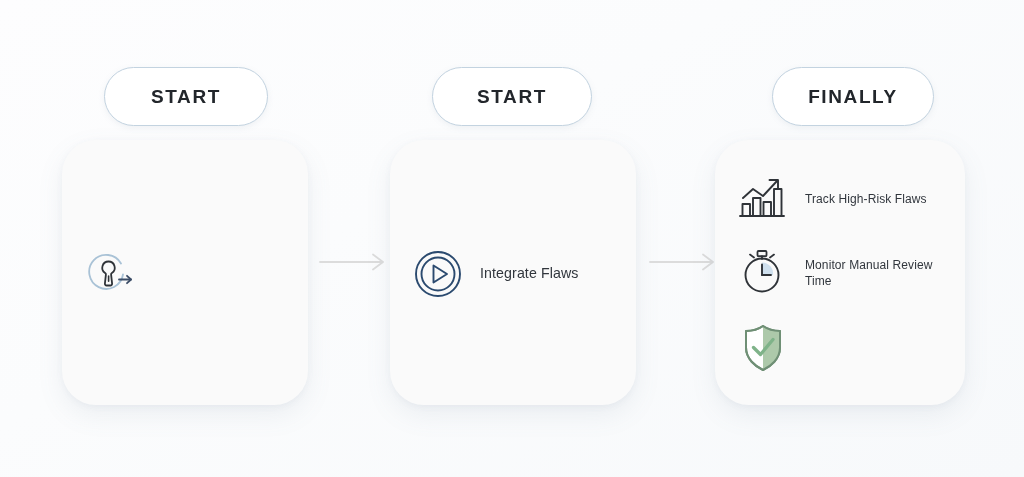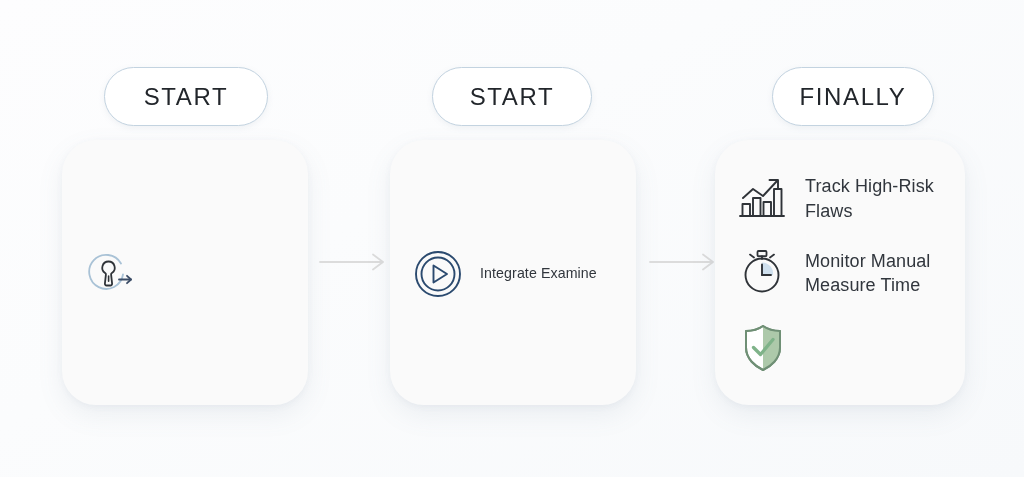--- a/index.html
+++ b/index.html
@@ -37,22 +37,22 @@
     height: 59px;
     border-radius: 30px;
     background: #ffffff;
     border: 1.6px solid #c3d3e0;
     display: flex;
     align-items: center;
     justify-content: center;
     box-shadow: 0 2px 6px rgba(120,140,160,0.10);
   }
   .pill-label {
-    font-size: 24px;
-    font-weight: normal;
+    font-size: 19px;
+    font-weight: bold;
     letter-spacing: 1.6px;
     color: #22262b;
     text-align: right;
   }
   .col-1 .pill { left: 42px;  width: 164px; }
   .col-2 .pill { left: 42px;  width: 160px; }
   .col-3 .pill { left: 57px;  width: 162px; }
 
   
   .card {
@@ -86,21 +86,21 @@
     display: flex;
     align-items: center;
     justify-content: center;
   }
   .row-label {
     font-size: 14.2px;
     line-height: 1.38;
     color: #31363d;
     letter-spacing: 0.1px;
   }
-  .col-3 .row-label { font-size: 18px; }
+  .col-3 .row-label { font-size: 12px; }
 
   
   .connector {
     position: absolute;
     top: 251px;
     height: 22px;
     width: 74px;
   }
   .connector.c1 { left: 318px; }
   .connector.c2 { left: 648px; }
@@ -152,21 +152,21 @@
 
 
       <div class="row">
         <span class="icon-wrap">
           <svg width="50" height="50" viewBox="0 0 50 50" fill="none" stroke="#2b4a6f" stroke-width="1.9" stroke-linecap="round" stroke-linejoin="round">
             <circle cx="25" cy="25" r="22"></circle>
             <circle cx="25" cy="25" r="16.5"></circle>
             <polygon points="20.5,16.5 34,25 20.5,33.5"></polygon>
           </svg>
         </span>
-        <span class="row-label">Integrate Examine</span>
+        <span class="row-label">Integrate Flaws</span>
       </div>
 
 
     </div>
   </div>
 
   <div class="connector c2">
     <svg width="74" height="22" viewBox="0 0 74 22" fill="none" stroke="#dcdcdc" stroke-width="1.8" stroke-linecap="round" stroke-linejoin="round">
       <line x1="2" y1="11" x2="64" y2="11"></line>
       <polyline points="55,3.5 65,11 55,18.5"></polyline>
@@ -202,21 +202,21 @@
             <path d="M25 14.5 L25 27 L36 27 A11 11 0 0 0 25 14.5 Z" fill="#cfe0ee" stroke="none"></path>
             <circle cx="25" cy="27" r="16.5" stroke="#2f3338" stroke-width="1.9" fill="none"></circle>
             <line x1="25" y1="27" x2="25" y2="16.5" stroke="#2f3338" stroke-width="1.9"></line>
             <line x1="25" y1="27" x2="34" y2="27" stroke="#2f3338" stroke-width="1.9"></line>
             <rect x="20.5" y="3" width="9" height="5.2" rx="1" stroke="#2f3338" stroke-width="1.8" fill="none"></rect>
             <line x1="25" y1="8.2" x2="25" y2="11" stroke="#2f3338" stroke-width="1.8"></line>
             <line x1="17" y1="9.5" x2="13" y2="6.6" stroke="#2f3338" stroke-width="1.8"></line>
             <line x1="33" y1="9.5" x2="37" y2="6.6" stroke="#2f3338" stroke-width="1.8"></line>
           </svg>
         </span>
-        <span class="row-label">Monitor Manual Measure Time</span>
+        <span class="row-label">Monitor Manual Review Time</span>
       </div>
 
       <div class="row">
         <span class="icon-wrap">
           <svg width="50" height="50" viewBox="0 0 50 50" fill="none" stroke-linecap="round" stroke-linejoin="round">
             <path d="M25 3c4.5 3.2 10.5 5 17 5v16.5C42 36 32.5 43.5 25 47 17.5 43.5 8 36 8 24.5V8c6.5 0 12.5-1.8 17-5Z" fill="#ffffff" stroke="#6f8f75" stroke-width="2"></path>
             <path d="M25 3c4.5 3.2 10.5 5 17 5v16.5C42 36 32.5 43.5 25 47Z" fill="#a9c6a5" stroke="none" opacity="0.95"></path>
             <path d="M25 3c4.5 3.2 10.5 5 17 5v16.5C42 36 32.5 43.5 25 47 17.5 43.5 8 36 8 24.5V8c6.5 0 12.5-1.8 17-5Z" fill="none" stroke="#6f8f75" stroke-width="2"></path>
             <polyline points="15.5,24.5 22.5,31.5 35,16.5" stroke="#7fb389" stroke-width="3.3" fill="none"></polyline>
           </svg>

